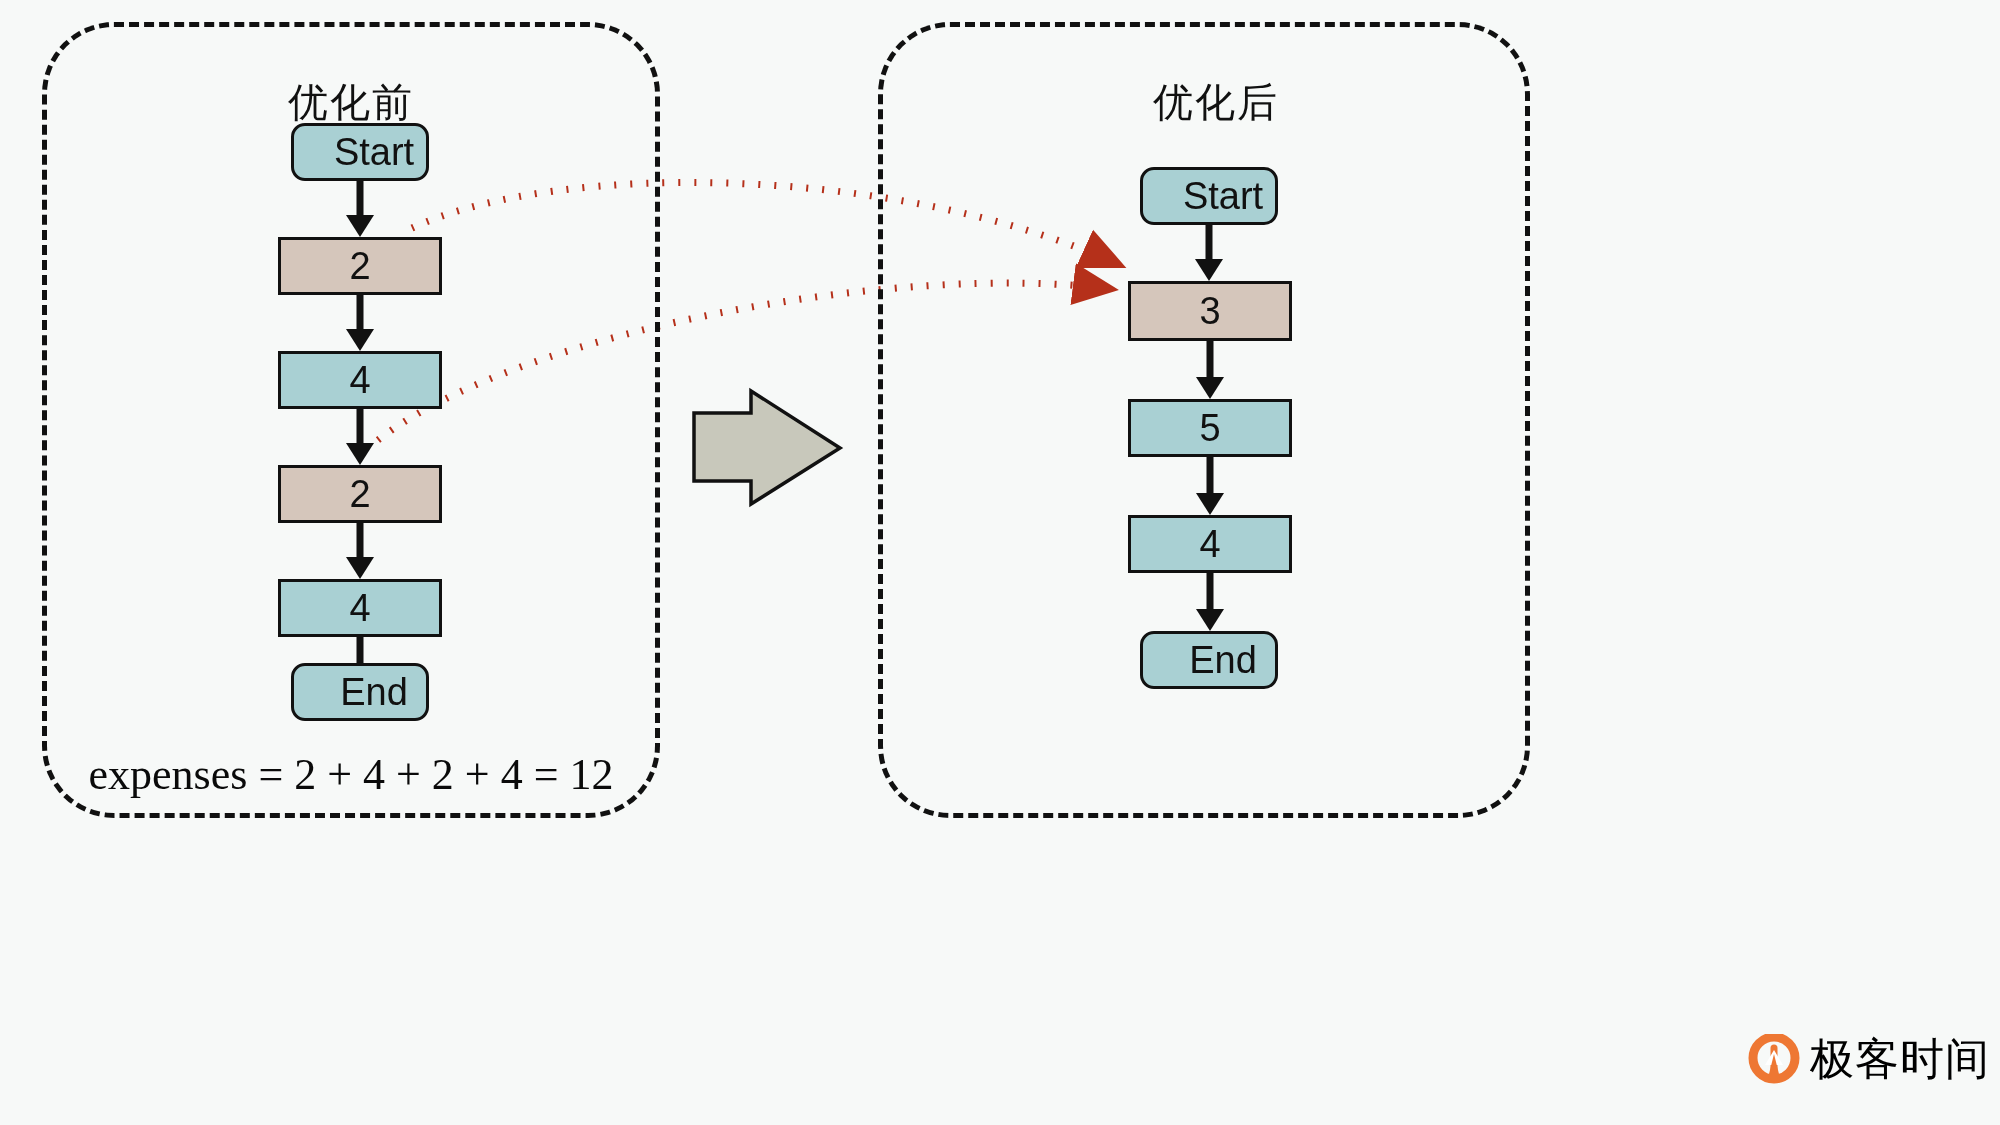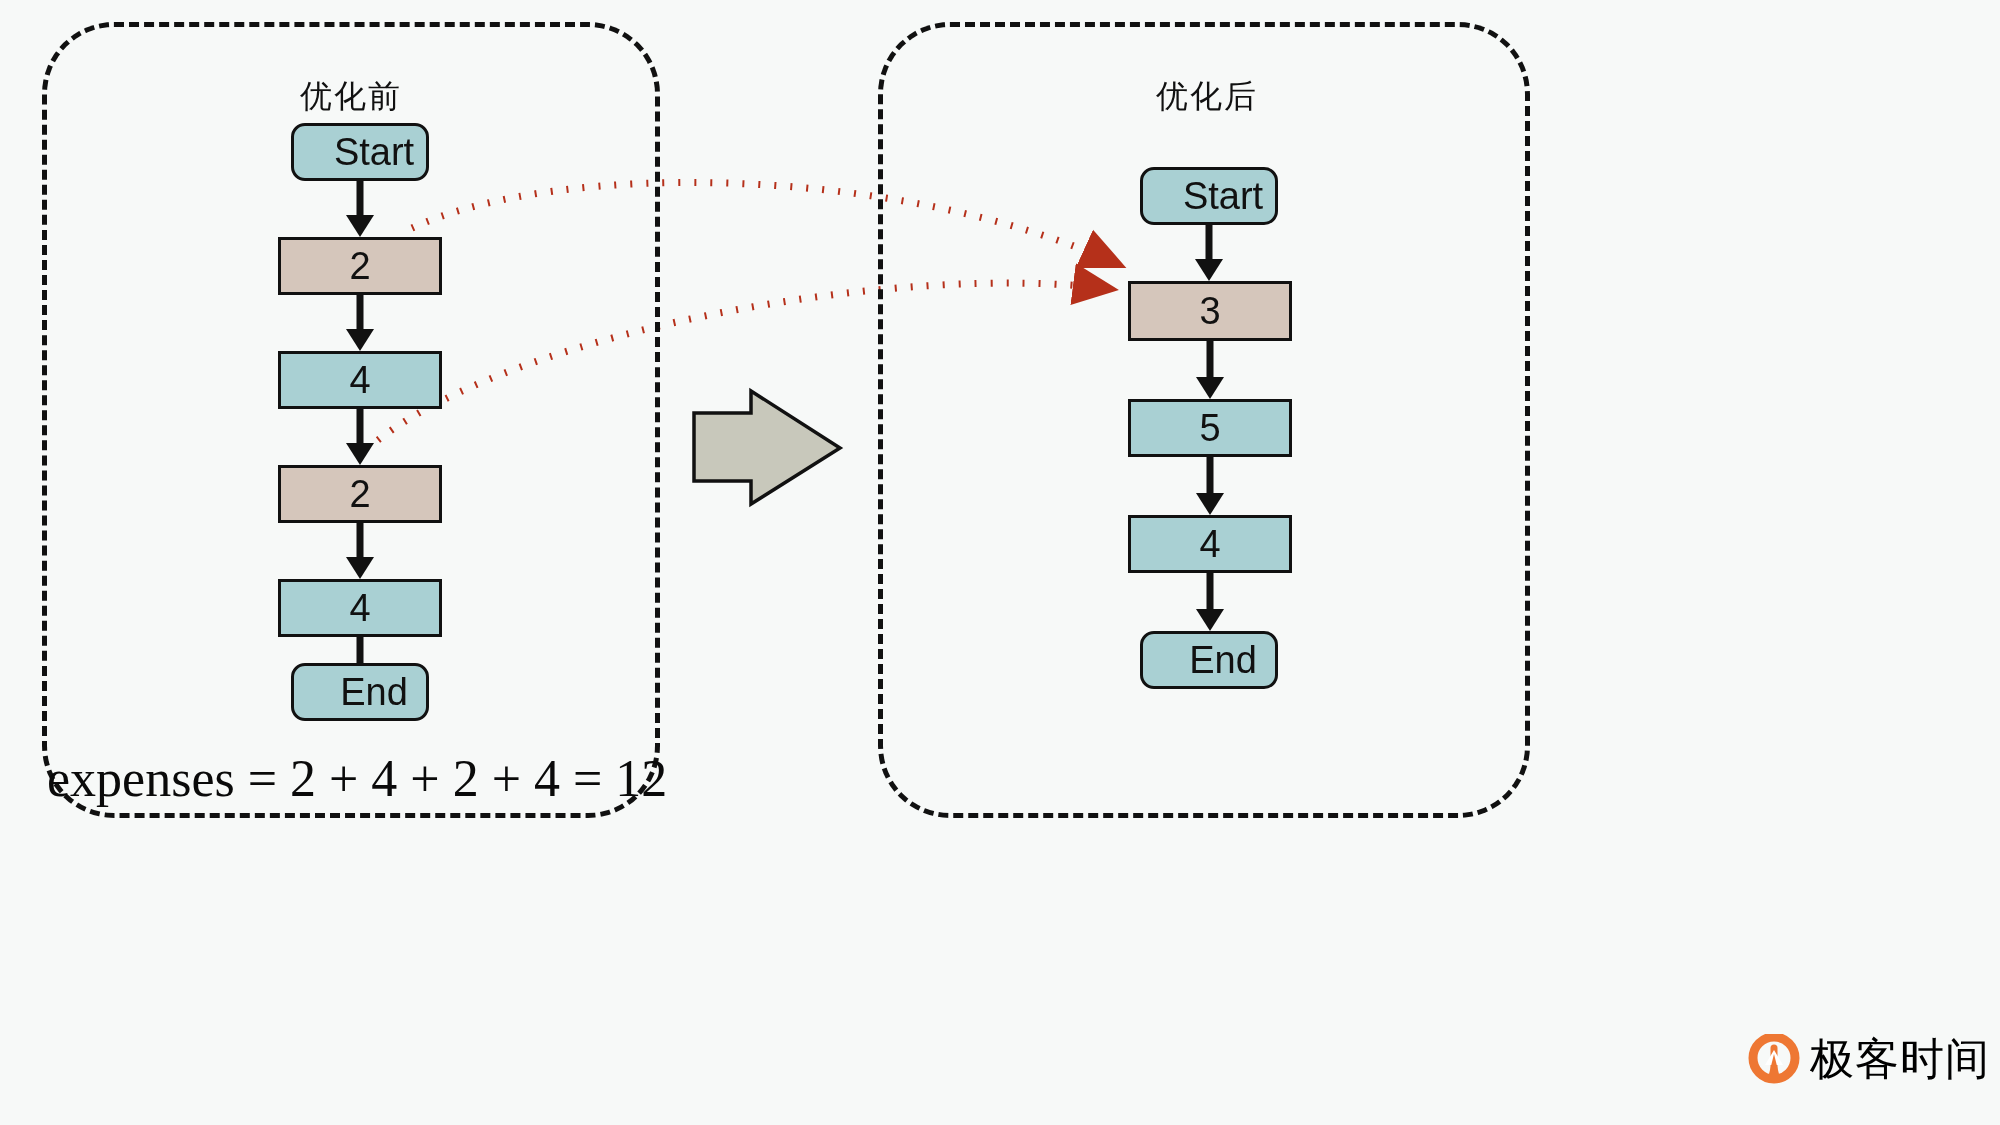--- a/index.html
+++ b/index.html
@@ -19,28 +19,28 @@
     box-sizing:border-box;
     background:transparent;
   }
   #panel-before{left:42px;top:22px;width:618px;height:796px;}
   #panel-after{left:878px;top:22px;width:652px;height:796px;}
 
   .panel-title{
     position:absolute;
     width:100%;
     text-align:center;
-    font-size:32px;
+    font-size:40px;
     color:#111;
     letter-spacing:2px;
     font-family:"DejaVu Sans","Liberation Sans",sans-serif;
     white-space:nowrap;
   }
   #title-before{left:0;top:48px;}
-  #title-after{left:3px;top:48px;}
+  #title-after{left:12px;top:48px;}
 
   .node{
     position:absolute;
     box-sizing:border-box;
     border:3px solid #111;
     display:flex;
     align-items:center;
     justify-content:center;
     font-size:38px;
     color:#111;
@@ -64,21 +64,21 @@
     border-left:14px solid transparent;
     border-right:14px solid transparent;
     border-top:22px solid #111;
   }
 
   .expenses{
     position:absolute;
     width:100%;
     text-align:center;
     font-family:"Liberation Serif","DejaVu Serif",serif;
-    font-size:52px;
+    font-size:44px;
     color:#0a0a0a;
     white-space:nowrap;
   }
 
   #svg-overlay{position:absolute;left:0;top:0;width:2000px;height:1125px;pointer-events:none;}
 
   #watermark{
     position:absolute;
     left:1748px;top:1030px;
     display:flex;align-items:center;gap:10px;

